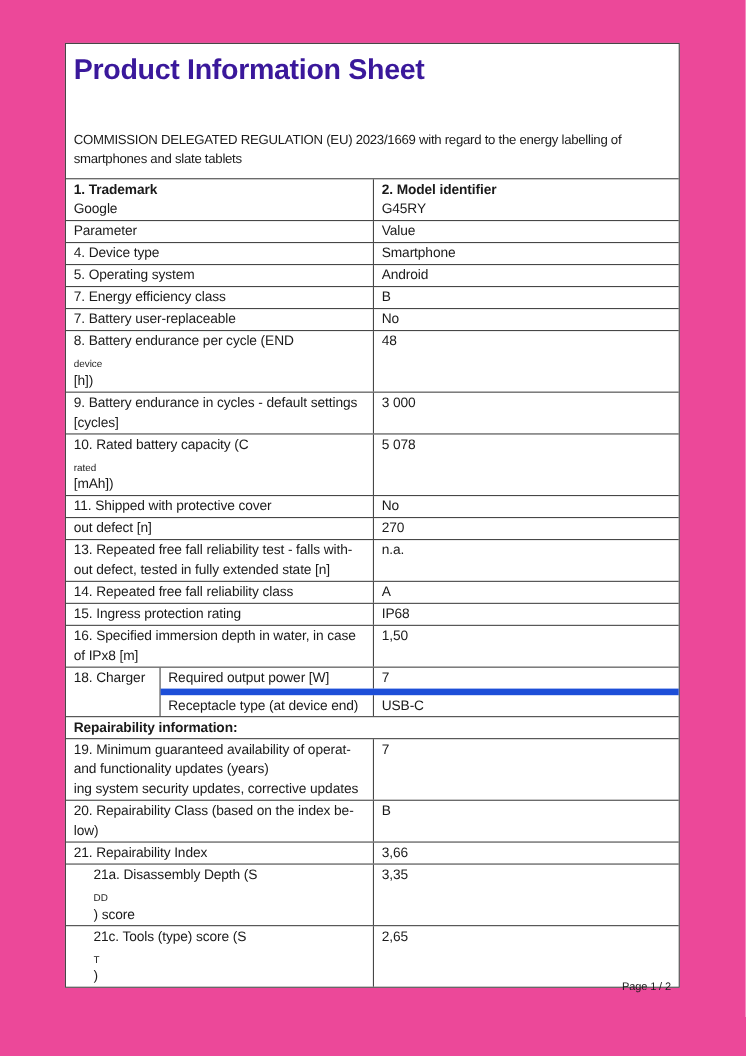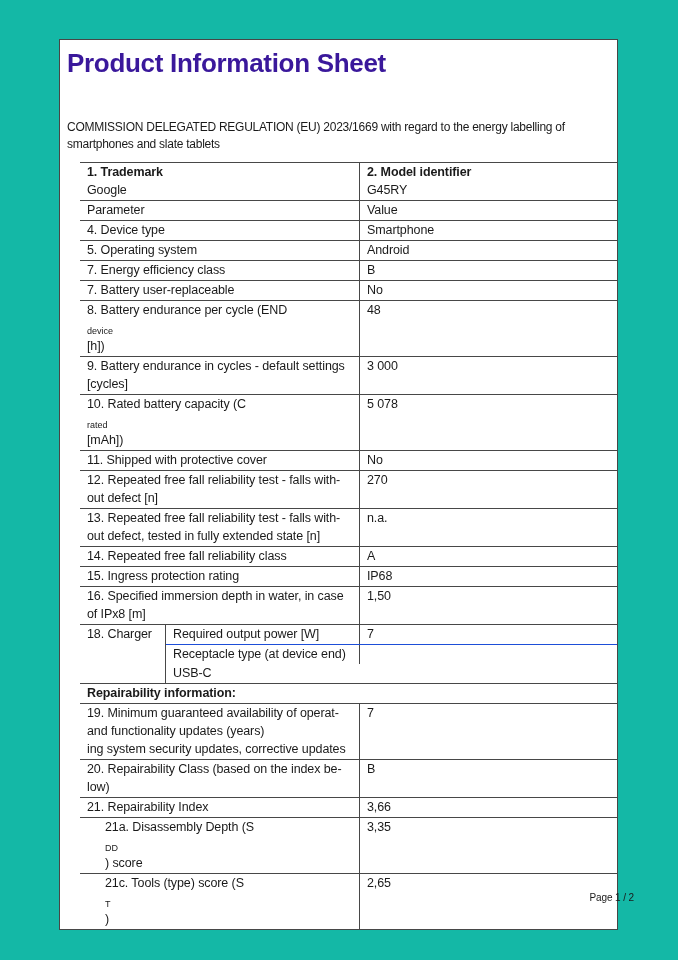--- a/index.html
+++ b/index.html
@@ -1,19 +1,19 @@
 <!DOCTYPE html>
 <html><head>
 <meta charset="utf-8">
 <style>
   html,body{margin:0;padding:0;background:#ffffff;}
   .page{
     position:relative;
     width:678px;height:960px;
-    background:#14b8a6;
+    background:#ec4899;
     font-family:"Liberation Sans", sans-serif;
     color:#1a1a1a;
     overflow:hidden;
   }
   .doc{
     position:absolute;left:59px;top:39px;
     width:559px;
     box-sizing:border-box;
     border:1px solid #474747;
     background:#fff;
@@ -21,49 +21,49 @@
   .titleblock{padding:6px 8px 9px 7px;}
   .doc-title{
     font-size:26px;font-weight:bold;
     letter-spacing:-0.3px;
     margin:2px 0 8px 0;
     color:#3a189b;
   }
   .doc-sub{font-size:12px;line-height:17px;letter-spacing:-0.25px;color:#1a1a1a;margin-top:40px;}
   .doc-sub .line{white-space:nowrap;}
   .tbl{width:100%;font-size:12.5px;letter-spacing:-0.1px;line-height:18px;}
-  .row{display:flex;border-top:1px solid #474747;margin-left:20px;}
+  .row{display:flex;border-top:1px solid #474747;}
   .line{white-space:nowrap;overflow:hidden;}
   .cell-l{
     width:280px;box-sizing:border-box;flex:none;
     border-right:1px solid #474747;
     padding:0px 6px 1px 7px;
   }
   .cell-l.ind{padding-left:25px;}
   .cell-v{flex:1;padding:0px 6px 1px 7px;min-width:0;}
   .section-cell{flex:1;font-weight:bold;padding:0px 6px 1px 7px;}
   .b{font-weight:bold;}
   .sub{font-size:9px;position:relative;bottom:-3px;letter-spacing:0;}
   
   .chg-name{
     width:86px;box-sizing:border-box;flex:none;
     border-right:1px solid #474747;
     padding:0px 4px 1px 7px;
   }
   .chg-rows{flex:1;display:flex;flex-direction:column;min-width:0;}
   .chg-row{display:flex;}
-  .chg-row + .chg-row{border-top:1px solid #1d4ed8;flex-direction:column;}
+  .chg-row + .chg-row{border-top:6px solid #1d4ed8;}
   .chg-label{
     width:194px;box-sizing:border-box;flex:none;
     border-right:1px solid #474747;
     padding:0px 4px 1px 7px;
   }
   .chg-val{flex:1;padding:0px 6px 1px 7px;min-width:0;}
   .footer{
-    position:absolute;top:892px;right:44px;
+    position:absolute;top:892px;right:68px;
     font-size:10px;letter-spacing:-0.1px;color:#1a1a1a;
     font-family:"Liberation Sans", sans-serif;
   }
 </style>
 </head>
 <body>
 
 <div class="page">
   <div class="doc">
     <div class="titleblock">
@@ -134,21 +134,20 @@
           <div class="cell-v line">5 078</div>
         </div>
         <div class="row param">
           <div class="cell-l">
             <div class="line">11. Shipped with protective cover</div>
           </div>
           <div class="cell-v line">No</div>
         </div>
         <div class="row param">
           <div class="cell-l">
-            <div class="line">12. Repeated free fall reliability test - falls with-</div>
             <div class="line">out defect [n]</div>
           </div>
           <div class="cell-v line">270</div>
         </div>
         <div class="row param">
           <div class="cell-l">
             <div class="line">13. Repeated free fall reliability test - falls with-</div>
             <div class="line">out defect, tested in fully extended state [n]</div>
           </div>
           <div class="cell-v line">n.a.</div>

